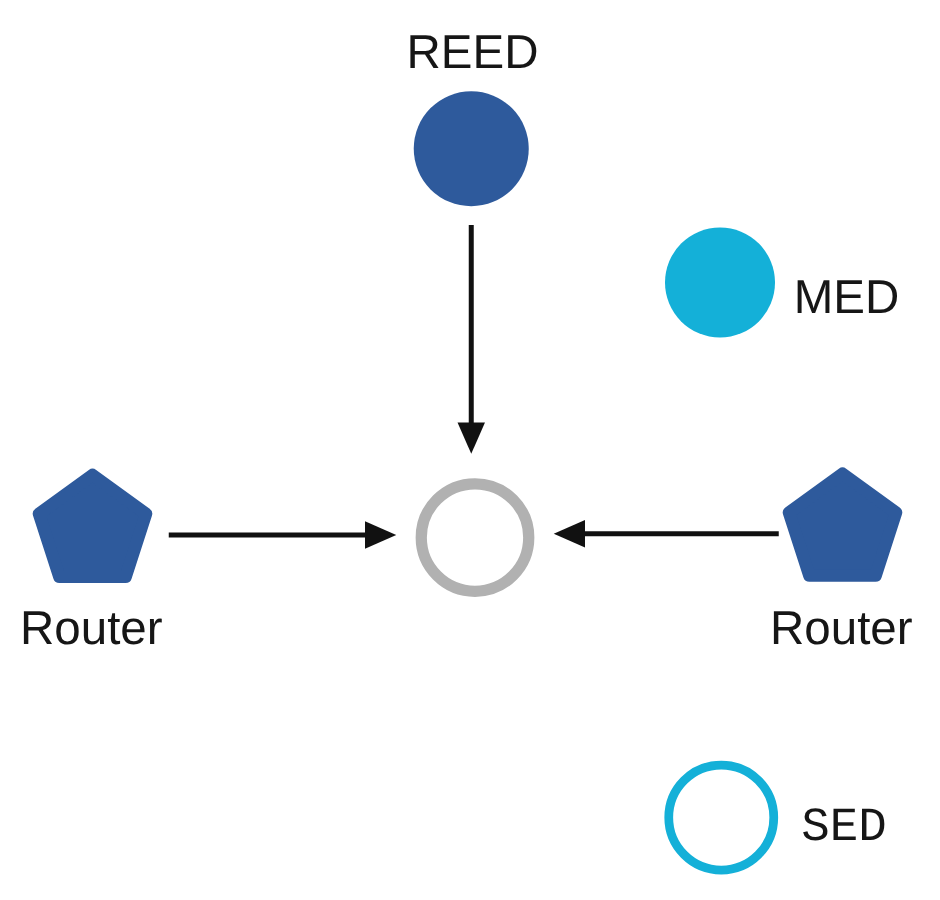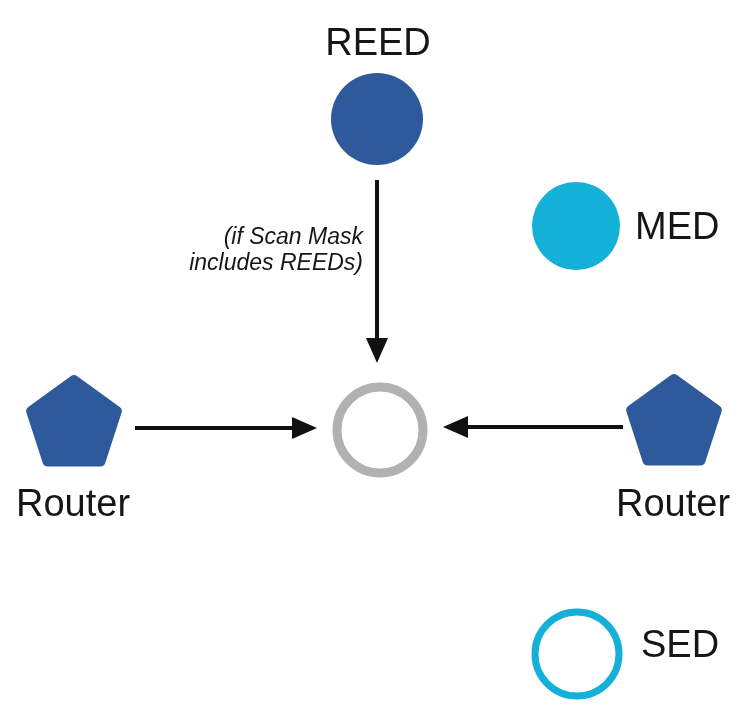--- a/index.html
+++ b/index.html
@@ -28,22 +28,22 @@
   .label.centered { text-align: center; }
   .note {
     position: absolute;
     font-size: 23px;
     line-height: 26px;
     font-style: italic;
     color: #161616;
     white-space: pre-line;
   }
   .reed-label   { left: 308px; top: 22px; width: 140px; }
-  .med-label    { left: 635px; top: 206px; }
-  .sed-label    { left: 641px; top: 624px; }
+  .med-label    { left: 635px; top: 218px; }
+  .sed-label    { left: 641px; top: 643px; font-family: Liberation Mono, monospace; }
   .router-left-label  { left: 16px;  top: 483px; }
   .router-right-label { left: 616px; top: 483px; }
   .scan-note    { right: 389px; top: 223px; text-align: right; }
   .parent-response-note { left: 136px; top: 390px; white-space: nowrap; }
 </style>
 </head>
 <body>
 
 <div class="canvas">
 
@@ -80,17 +80,15 @@
   <div class="label centered reed-label">REED</div>
 
   <div class="label med-label">MED</div>
 
   <div class="label sed-label">SED</div>
 
   <div class="label router-left-label">Router</div>
 
   <div class="label router-right-label">Router</div>
 
-  <div class="note scan-note">(if Scan Mask
-includes REEDs)</div>
 
 
 </div>
 
 </body></html>

